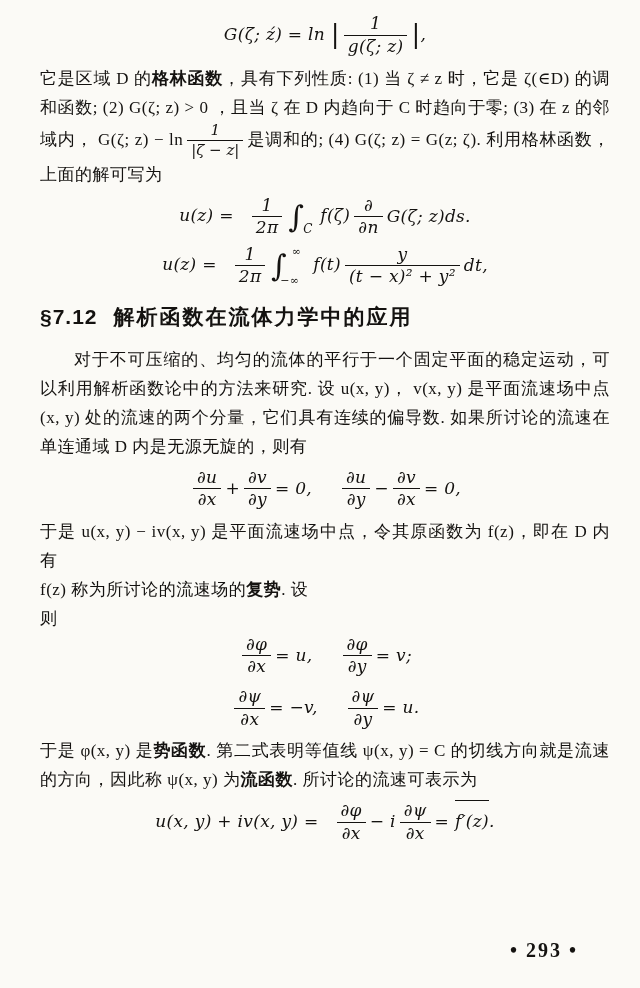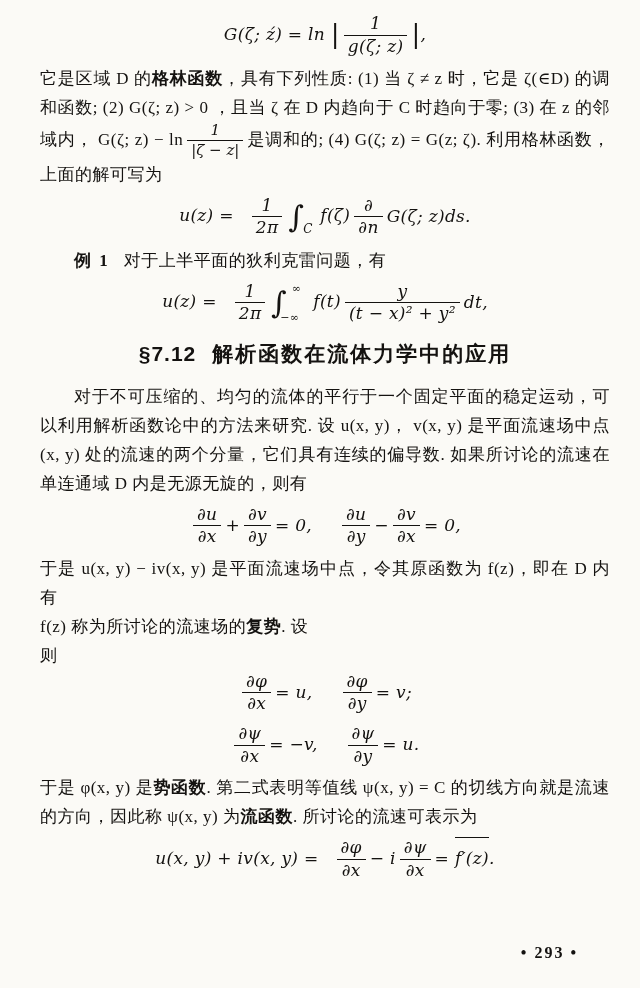--- a/index.html
+++ b/index.html
@@ -56,35 +56,35 @@
   .int-sup { position:absolute; top:-6px; right:-14px; font-size:11px; font-style:normal; }
   .int-sub { position:absolute; bottom:-6px; right:-12px; font-size:11px; }
   .int-sub-only { position:absolute; bottom:-4px; right:-8px; font-size:12px; }
   .pad-r { margin-right:14px; }
   .pad-l { margin-left:14px;text-align:center; }
   .abs-bar { font-style:normal; font-size:26px; vertical-align:middle; font-weight:300; position:relative; top:-1px; }
   .overline { border-top:1.5px solid #141210; padding-top:10px; }
 
   
   .section-heading {
-    text-align:center;
+    text-align:left;
     font-family:"Liberation Sans","DejaVu Sans",sans-serif;
     font-weight:bold;
     font-size:21px;
     margin:16px 0 14px;
     letter-spacing:2px;
   }
   .section-heading .sec-no { margin-right:16px; letter-spacing:1px; }
 
   .mt4 { margin-top:8px; } .mt8 { margin-top:2px; } .mt10 { margin-top:10px; }
 
   .page-footer {
     position:absolute;
     right:62px; bottom:26px;
-    font-size:16px;
+    font-size:20px;
     font-weight:bold;
     letter-spacing:2px;
     font-family:"Liberation Serif",serif;
   }
 </style>
 </head>
 <body>
 
 <div class="page">
 
@@ -92,21 +92,20 @@
     <span>G(ζ; ź) = ln</span>
     <span class="abs-bar">|</span><span class="frac"><span class="num">1</span><span class="den">g(ζ; z)</span></span><span class="abs-bar">|</span><span>,</span>
   </div>
 
   <div class="para mt4"><span>它是区域 D 的</span><span class="b">格林函数</span><span>，具有下列性质: (1) 当 ζ ≠ z 时，它是 ζ(∈D) 的调和函数; (2) G(ζ; z) &gt; 0 ，且当 ζ 在 D 内趋向于 C 时趋向于零; (3) 在 z 的邻域内， G(ζ; z) − ln</span><span class="frac small math"><span class="num">1</span><span class="den">|ζ − z|</span></span><span>是调和的; (4) G(ζ; z) = G(z; ζ).  利用格林函数，上面的解可写为</span></div>
 
   <div class="formula">
     <span class="pad-r">u(z) =</span><span class="frac"><span class="num">1</span><span class="den">2π</span></span><span class="int-wrap"><span class="int-sym">∫</span><span class="int-sub-only math">C</span></span><span class="pad-l">f(ζ)</span><span class="frac"><span class="num">∂</span><span class="den">∂n</span></span><span>G(ζ; z)ds.</span>
   </div>
 
-  <div class="para indent mt4"><span class="ex-label">例 1</span><span>对于上半平面的狄利克雷问题，有</span></div>
 
   <div class="formula">
     <span class="pad-r">u(z) =</span><span class="frac"><span class="num">1</span><span class="den">2π</span></span><span class="int-wrap" style="margin-right:12px;"><span class="int-sym">∫</span><span class="int-sup">∞</span><span class="int-sub">−∞</span></span><span class="pad-l">f(t)</span><span class="frac"><span class="num">y</span><span class="den">(t − x)² + y²</span></span><span>dt,</span>
   </div>
 
 
   <div class="section-heading"><span class="sec-no">§7.12</span><span>解析函数在流体力学中的应用</span></div>
 
   <div class="para indent">对于不可压缩的、均匀的流体的平行于一个固定平面的稳定运动，可以利用解析函数论中的方法来研究.  设 u(x, y)， v(x, y) 是平面流速场中点 (x, y) 处的流速的两个分量，它们具有连续的偏导数.  如果所讨论的流速在单连通域 D 内是无源无旋的，则有</div>
 

